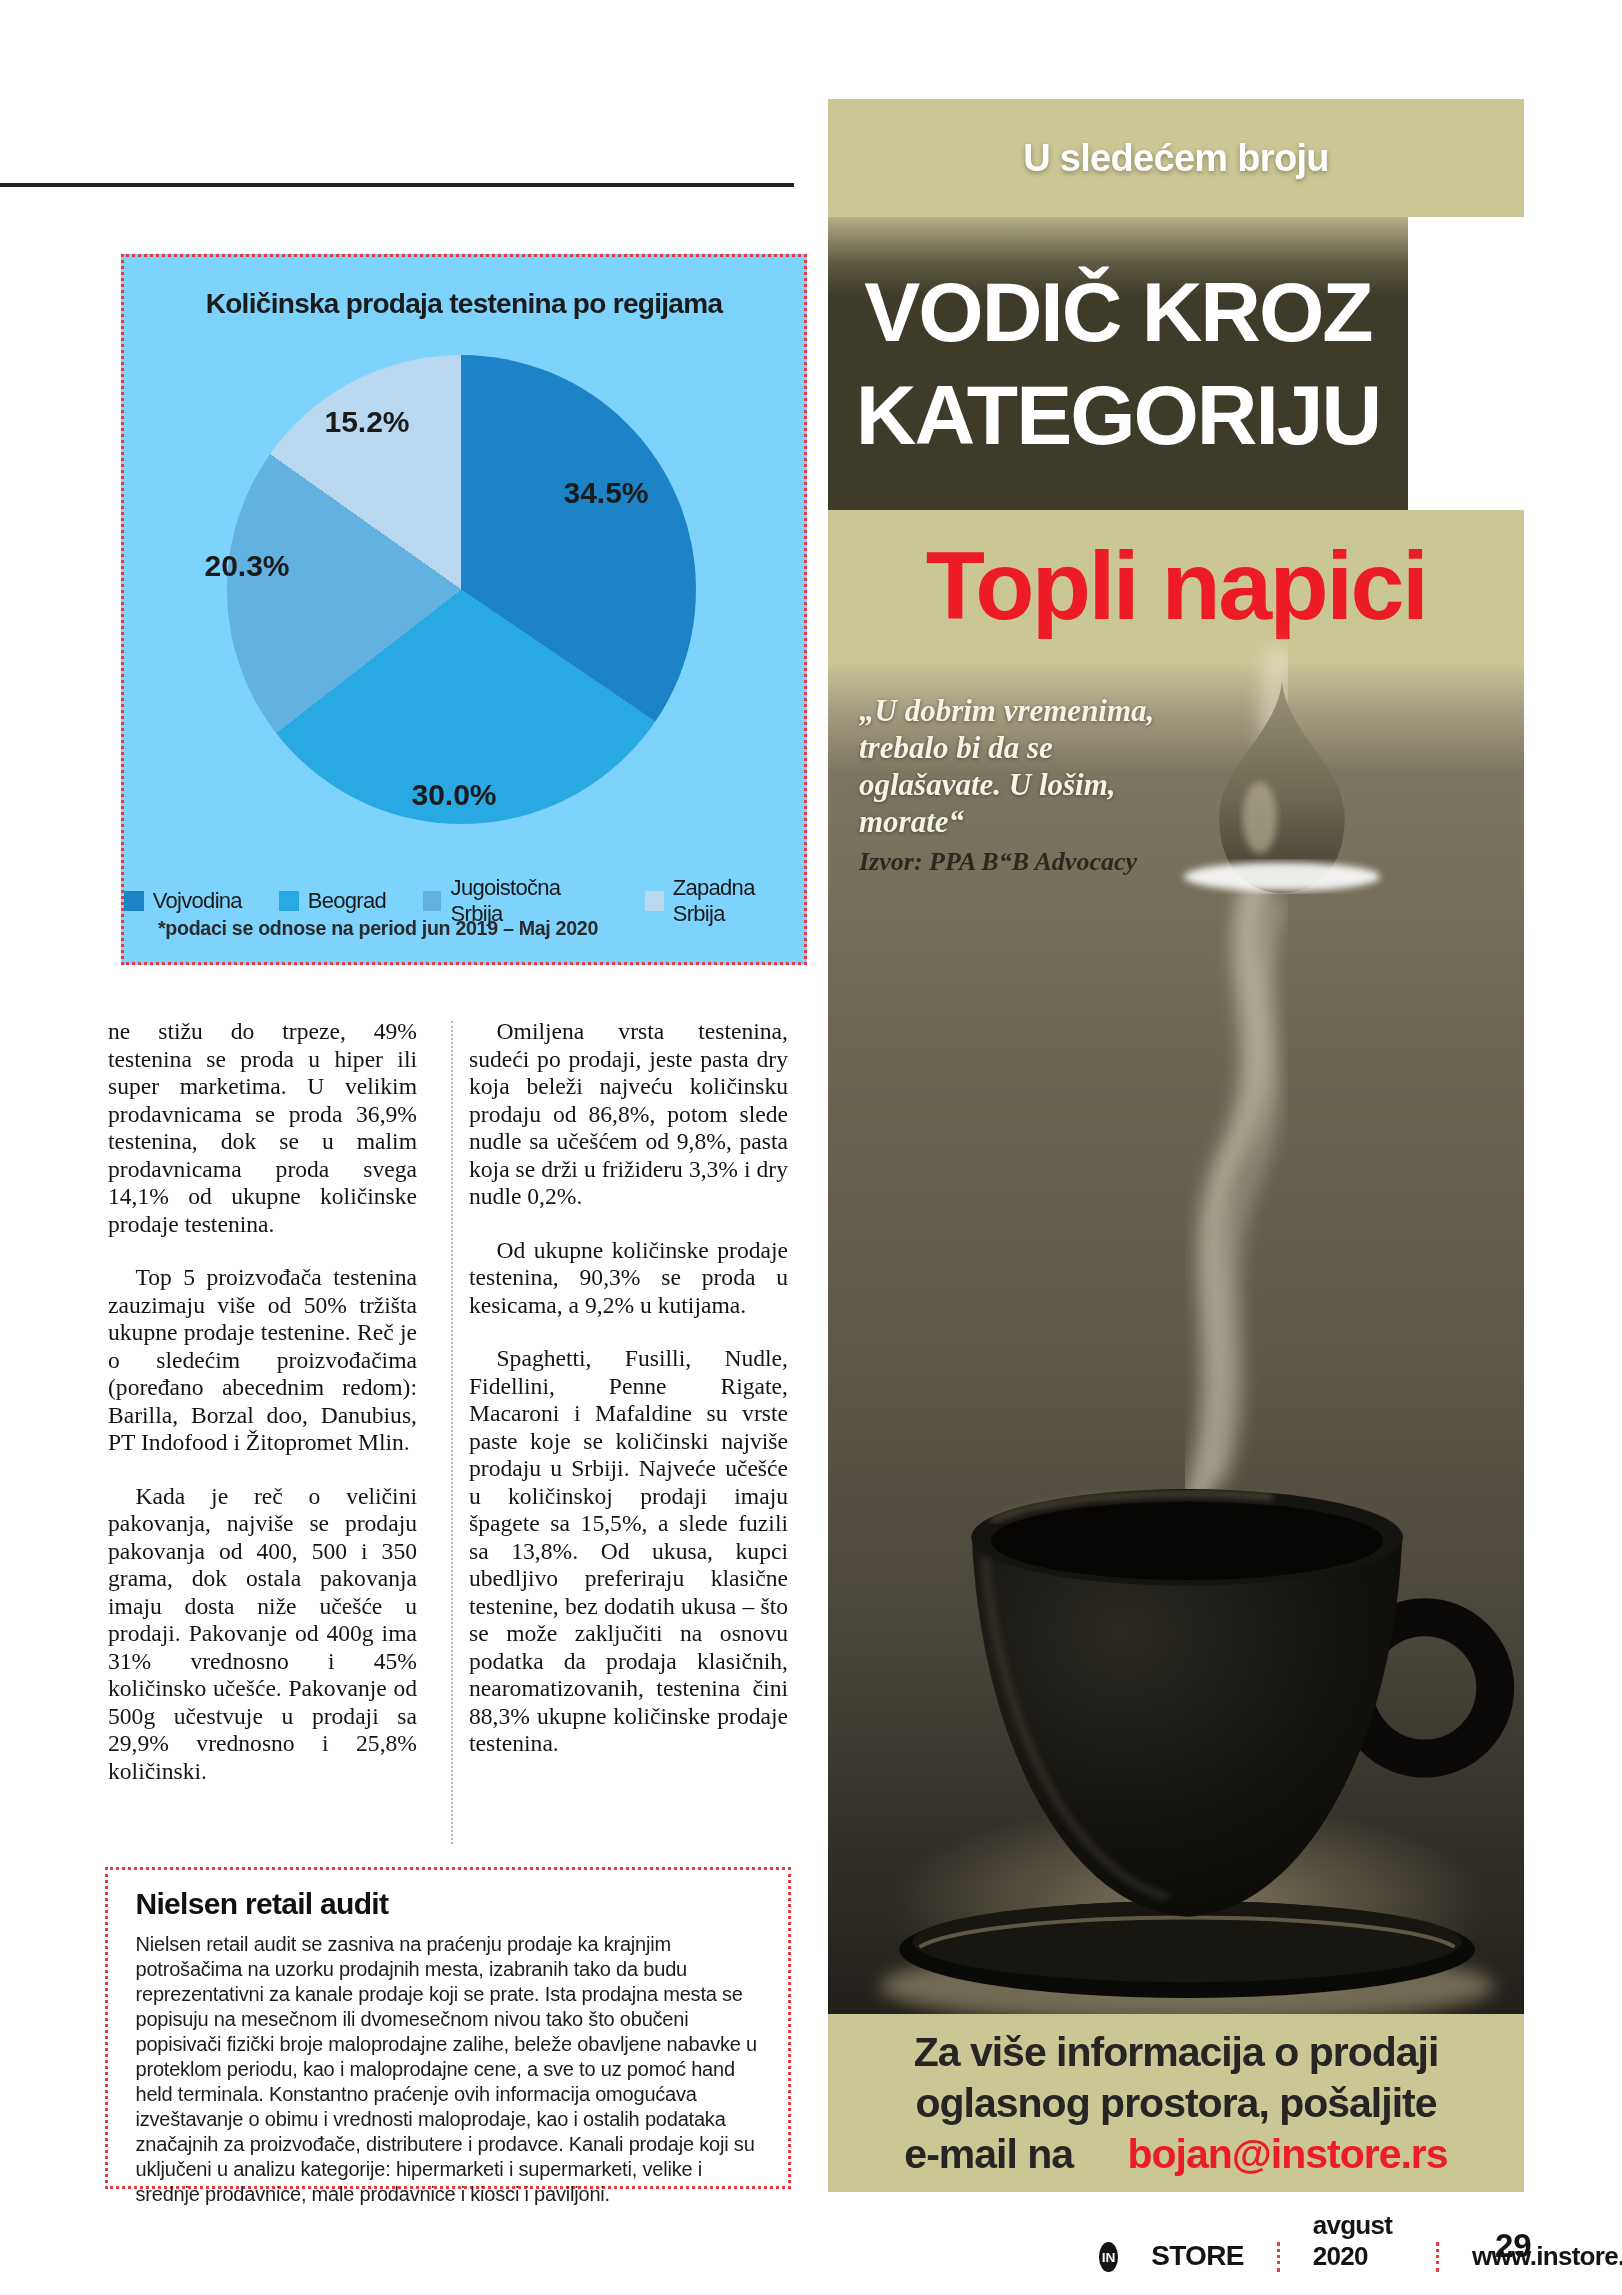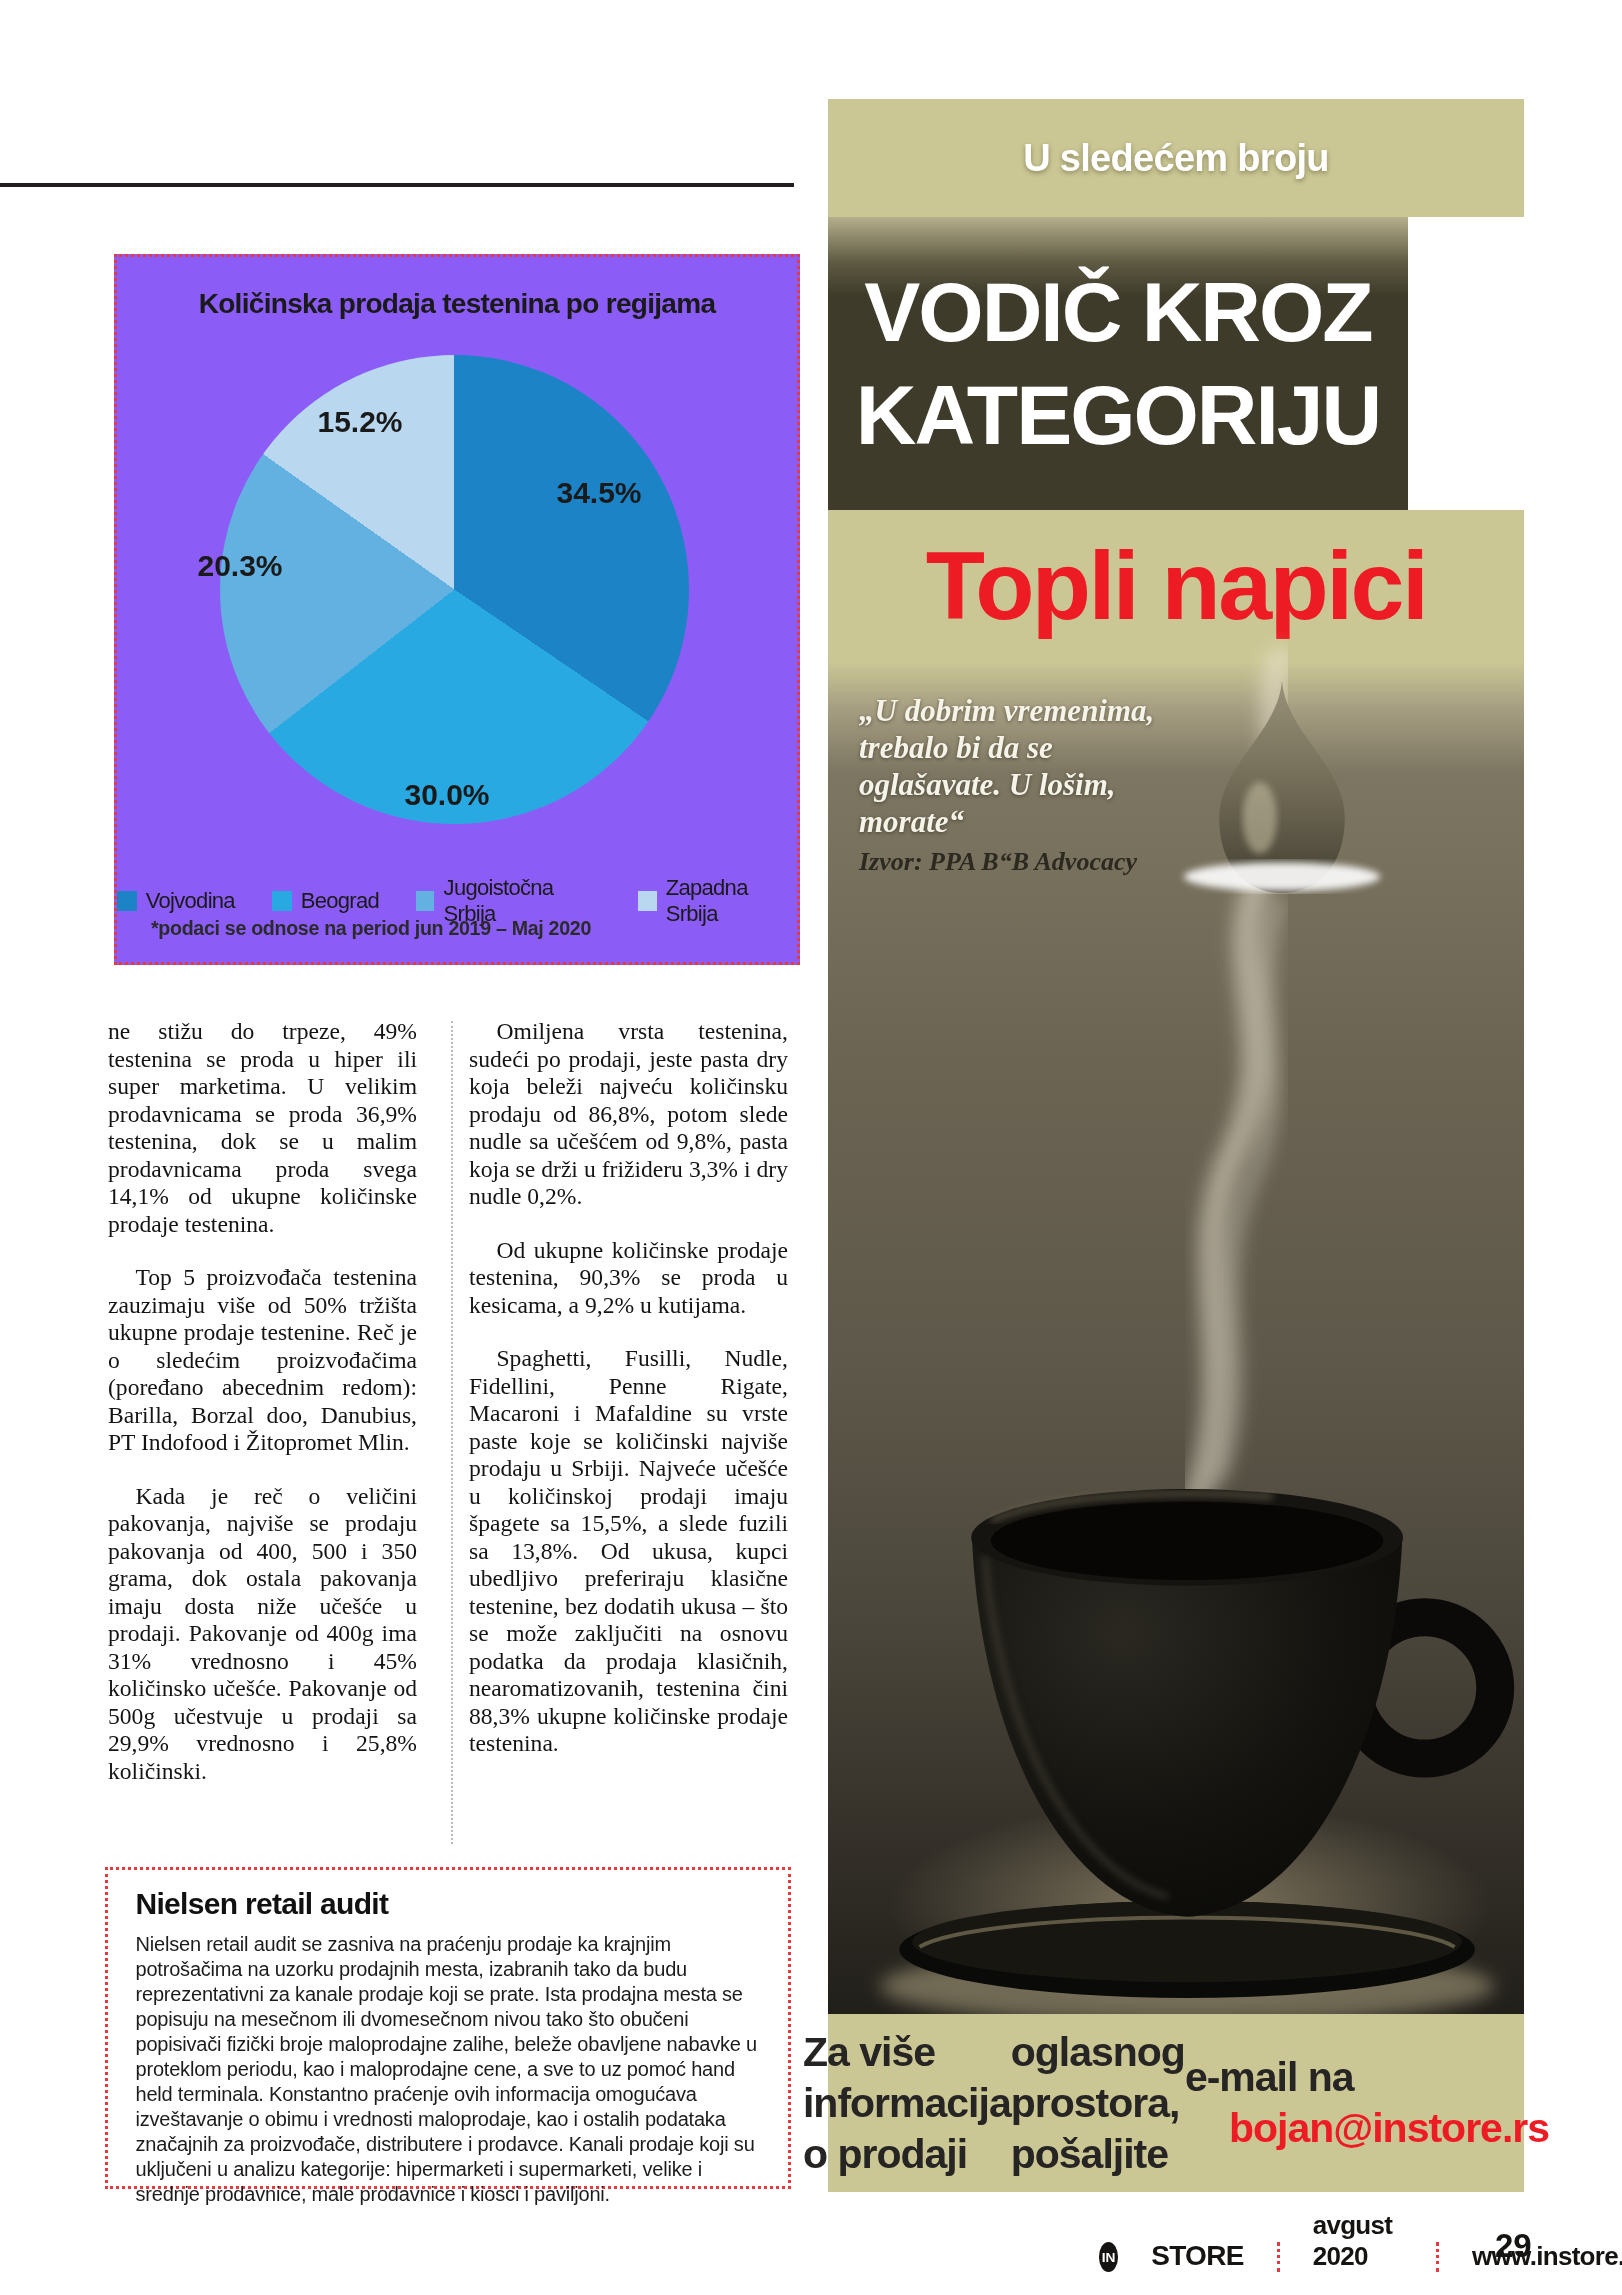--- a/index.html
+++ b/index.html
@@ -3,22 +3,22 @@
 <meta charset="utf-8">
 <style>
   html,body{margin:0;padding:0;background:#ffffff;}
   .page{position:relative;width:1623px;height:2295px;background:#ffffff;overflow:hidden;
         font-family:"Liberation Sans",sans-serif;}
 
   
   .top-rule{position:absolute;left:0;top:183px;width:794px;height:3.9px;background:#231f20;}
 
   
-  .chart-box{position:absolute;left:114px;top:254px;width:686px;height:711px;
-             border:3.3px dotted #e8393f;box-sizing:border-box;background:#8b5cf6;}
+  .chart-box{position:absolute;left:121px;top:254px;width:686px;height:711px;
+             border:3.3px dotted #e8393f;box-sizing:border-box;background:#7dd3fc;}
   .chart-inner{position:relative;width:100%;height:100%;}
   .chart-title{position:absolute;left:0;top:31px;width:100%;text-align:center;
                font-size:28px;font-weight:bold;color:#1a1a1a;letter-spacing:-0.7px;}
   .pie{position:absolute;left:103px;top:98px;width:469px;height:469px;border-radius:50%;}
   .pct{position:absolute;transform:translate(-50%,-50%);font-size:30px;font-weight:600;color:#1a1a1a;}
   .pct0{left:482px;top:236px;}
   .pct1{left:330px;top:538px;}
   .pct2{left:123px;top:309px;}
   .pct3{left:243px;top:165px;}
   .legend{position:absolute;left:0;top:618px;width:100%;display:flex;justify-content:center;
@@ -63,21 +63,21 @@
               radial-gradient(ellipse 62% 11% at 52% 92%, rgba(216,200,158,.50), rgba(216,200,158,0) 70%),
               linear-gradient(180deg,#cbc795 0px,#a79f82 46px,#7d7662 111px,#6b6453 30%,#5e584a 52%,#4a453a 72%,#332f28 88%,#211f1a 100%);}
   .sb-scene{position:absolute;left:828px;top:510px;width:696px;height:1504px;}
   .quote{position:absolute;left:859px;top:692px;width:393px;
          font-family:"Liberation Serif",serif;font-style:italic;}
   .quote .qline{display:block;font-size:31px;line-height:37px;font-weight:bold;color:#f6f3e8;
                 text-shadow:0 1.3px 3.9px rgba(20,18,10,.5);}
   .quote .qsource{display:block;margin-top:6.5px;font-size:26px;font-weight:bold;color:#2c2920;
                   text-shadow:none;}
   .sb-ad{position:absolute;left:828px;top:2014px;width:696px;height:178px;background:#cbc795;
-         display:flex;flex-direction:row;align-items:center;justify-content:center;}
+         display:flex;flex-direction:column;align-items:center;justify-content:center;}
   .sb-ad .ad-line{font-size:41px;line-height:51px;font-weight:800;color:#262524;letter-spacing:-1px;}
   .sb-ad .email{color:#ed1c24;text-decoration:none;margin-left:44px;}
 
   
   .footer-row{position:absolute;left:1099px;top:2230px;height:42px;display:flex;
               align-items:flex-end;gap:33px;}
   .logo-circle{width:30px;height:30px;border-radius:50%;background:#161412;color:#fff;
                display:flex;align-items:center;justify-content:center;font-size:13.7px;font-weight:800;}
   .brand{font-size:28px;font-weight:800;color:#161412;letter-spacing:-0.7px;}
   .fsep{height:30px;border-left:3.3px dotted #e8393f;}

